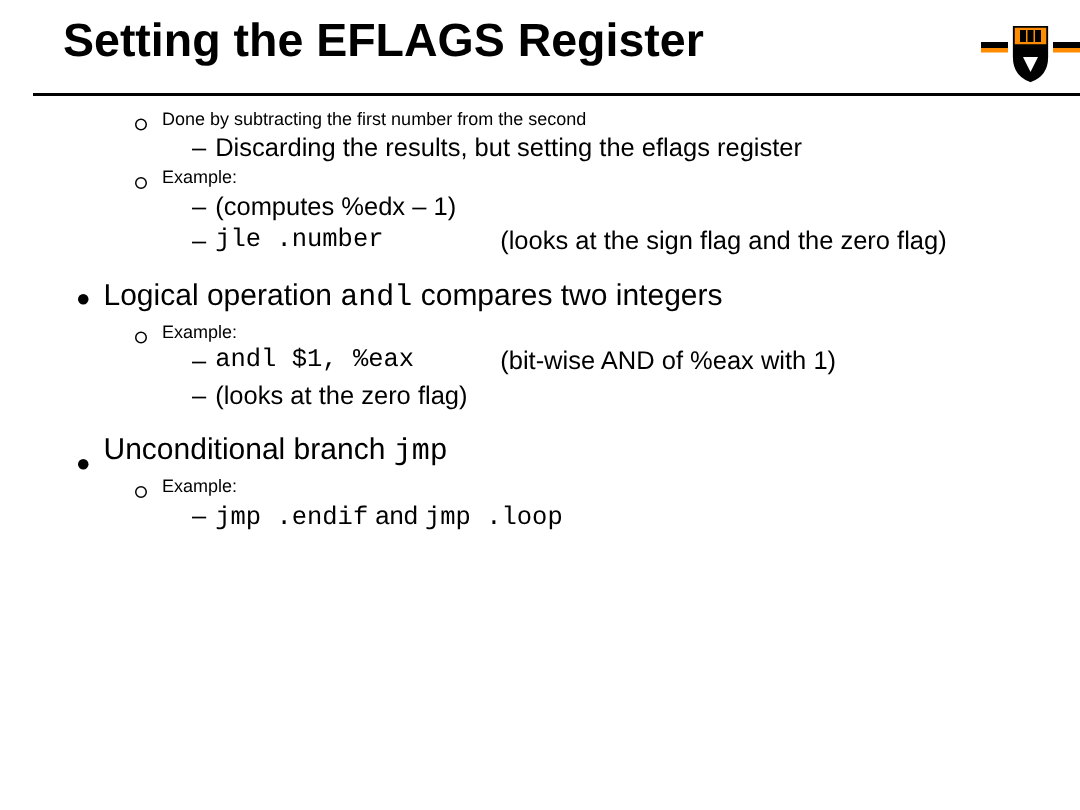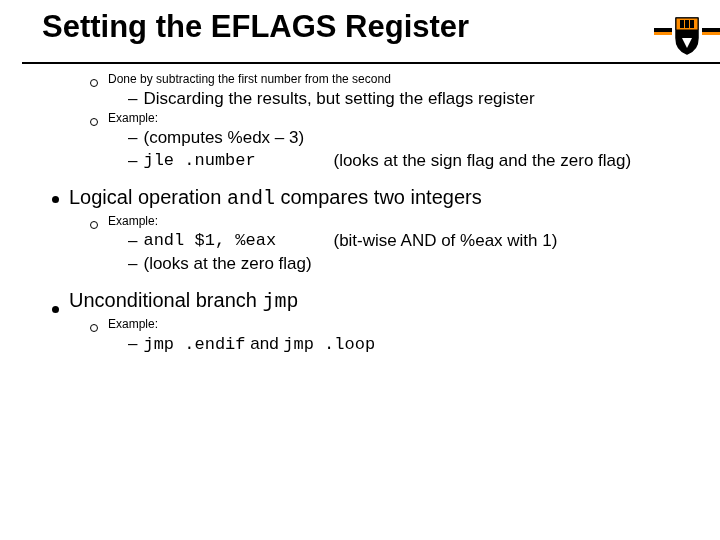--- a/index.html
+++ b/index.html
@@ -118,21 +118,21 @@
   <div class="bullet-lv3">
     <span class="dash">–</span>
     <span>Discarding the results, but setting the eflags register</span>
   </div>
   <div class="bullet-lv2">
     <span class="dot2"></span>
     <span>Example:</span>
   </div>
   <div class="bullet-lv3 row3">
     <span class="dash">–</span>
-    <span>(computes %edx – 3)</span>
+    <span>(computes %edx – 1)</span>
   </div>
   <div class="bullet-lv3 row3">
     <span class="dash">–</span>
     <span class="codecol mono">jle .number</span>
     <span>(looks at the sign flag and the zero flag)</span>
   </div>
 
   <div class="bullet-lv1" style="margin-top:14px;">
     <span class="dot1round"></span>
     <span>

